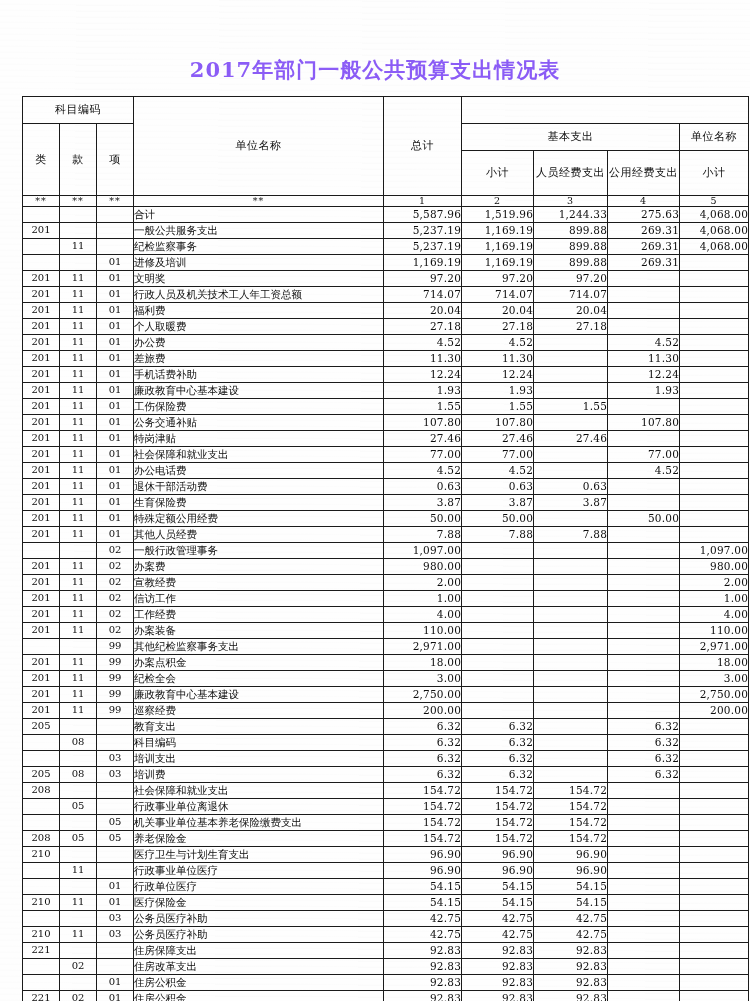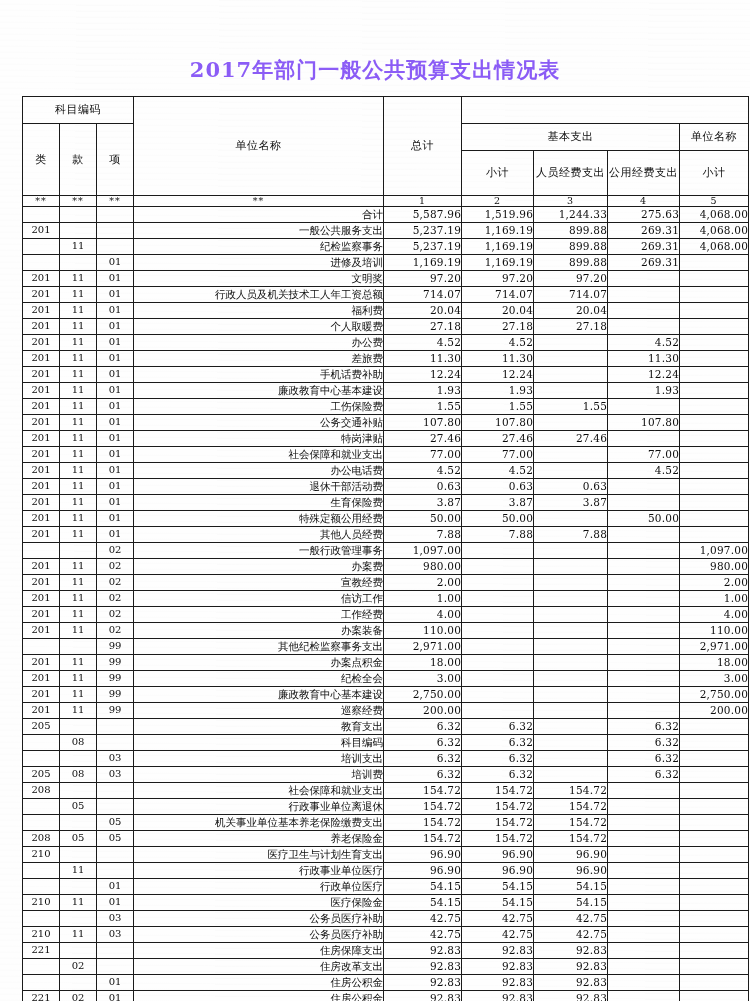--- a/index.html
+++ b/index.html
@@ -77,21 +77,21 @@
   
   tbody tr { height: 15px; }
   tbody td { height: 15px; font-size: 10.5px; }
   td.code {
     text-align: center;
     font-family: "DejaVu Serif", "Liberation Serif", serif;
     font-size: 10px;
     padding-bottom: 1px;
   }
   td.name {
-    text-align: right;
+    text-align: left;
     padding-left: 3px;
     font-size: 10.5px;
     white-space: nowrap;
     overflow: hidden;
   }
   td.num {
     text-align: right;
     padding-right: 4px;
     font-family: "DejaVu Serif", "Liberation Serif", serif;
     font-size: 10.5px;

